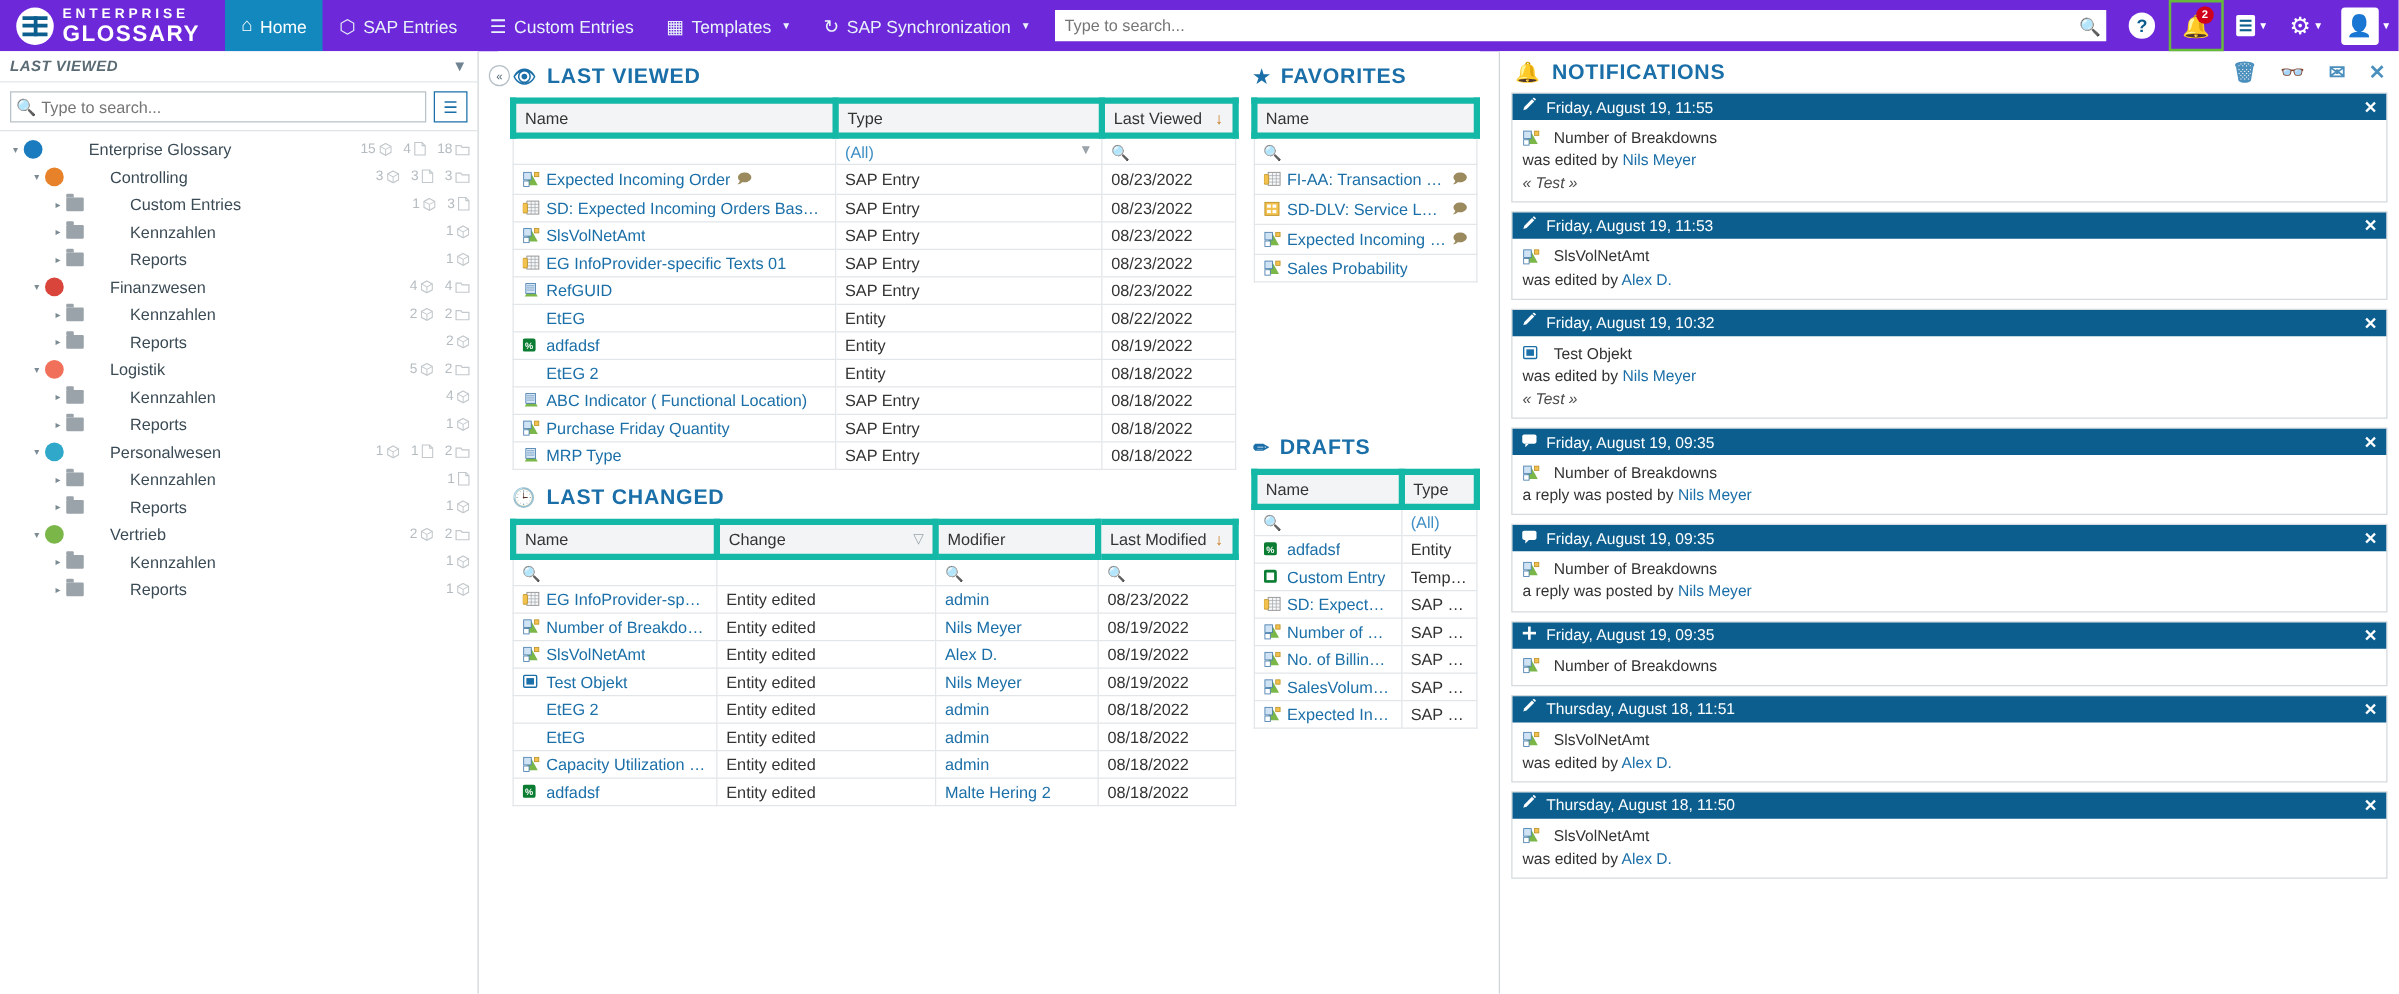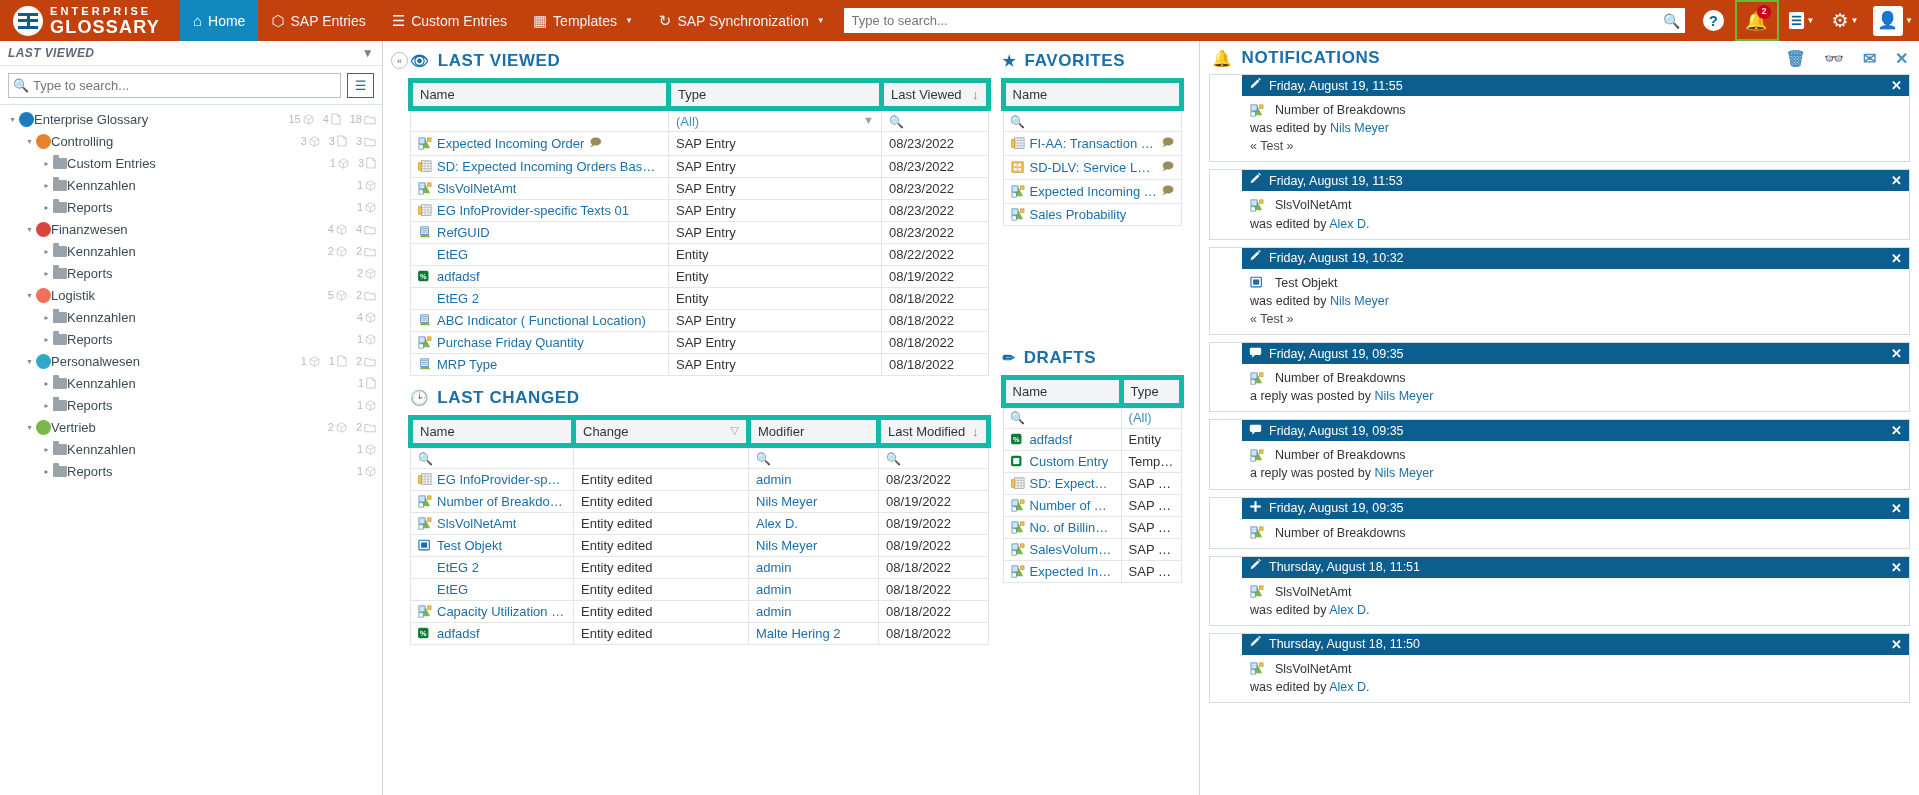--- a/index.html
+++ b/index.html
@@ -1,20 +1,20 @@
 <!DOCTYPE html>
 <html><head>
 <meta charset="utf-8">
 <style>
   * { box-sizing: border-box; margin:0; padding:0; }
   html,body { width:1919px; height:795px; overflow:hidden;
     font-family:"Liberation Sans", sans-serif; font-size:13px; color:#333; background:#fff; }
 
   
-  #topnav { height:41px; background:#c2410c; display:flex; align-items:stretch; color:#fff; }
+  #topnav { height:41px; background:#6d28d9; display:flex; align-items:stretch; color:#fff; }
   #logo { width:180px; display:flex; align-items:center; gap:7px; padding-left:13px; }
   #logo .mark { width:30px; height:30px; border-radius:50%; background:#fff; position:relative; flex:0 0 auto;}
   #logo .mark:before{content:"";position:absolute;left:5px;top:7px;width:20px;height:16px;
      background:
         linear-gradient(#0b5e8e,#0b5e8e) 0 0/100% 3px no-repeat,
         linear-gradient(#0b5e8e,#0b5e8e) 0 6.5px/100% 3px no-repeat,
         linear-gradient(#0b5e8e,#0b5e8e) 0 13px/100% 3px no-repeat,
         linear-gradient(#0b5e8e,#0b5e8e) 8.5px 0/3px 100% no-repeat;}
   #logo .words { line-height:1.0; }
   #logo .w1 { font-size:11px; letter-spacing:3.1px; font-weight:700;}
@@ -51,21 +51,21 @@
   #sbsearch { height:38px; display:flex; align-items:center; gap:6px; padding:6px 8px; }
   #sbsearch .inp { flex:1; height:25px; border:1px solid #b9c2c8; display:flex; align-items:center; }
   #sbsearch .inp span.mag{ width:24px; text-align:center; color:#7c8a93; font-size:13px;}
   #sbsearch .inp input{ flex:1; border:none; outline:none; font-size:13px; color:#333;
      font-family:"Liberation Sans",sans-serif;}
   #sbsearch .btn { width:27px; height:25px; border:1px solid #1b6fa8; display:flex;
      align-items:center; justify-content:center; color:#1b6fa8; font-size:13px; cursor:pointer;}
   #tree { flex:1; border-top:1px solid #dfe4e7; overflow:hidden; padding-top:3px;}
   .trow { height:22px; display:flex; align-items:center; padding-right:6px; font-size:13px; cursor:pointer;}
   .tarrow { width:13px; text-align:center; color:#7b8a93; font-size:8px;}
-  .tlabel { color:#3b4b55; }
+  .tlabel { color:#3b4b55;margin-left:37px; }
   .tspacer { flex:1; }
   .cnt { color:#b5bcc1; font-size:11px; display:inline-flex; align-items:center; gap:2px; margin-left:9px;}
   .ic-circ { width:15px; height:15px; border-radius:50%; display:inline-block; flex:0 0 auto;
      position:relative; }
   .ic-folder{ width:14px; height:11px; background:#9aa3a9; border-radius:1px; position:relative; flex:0 0 auto;}
   .ic-folder:before{content:"";position:absolute;left:0;top:-3px;width:6px;height:3px;background:#9aa3a9;border-radius:1px 1px 0 0;}
 
   
   #main { flex:1; display:flex; background:#fff; min-width:0;}
   #col1 { width:607px; padding:8px 0 0 10px; }
@@ -92,28 +92,28 @@
   .cellflex{ display:flex; align-items:center; gap:0; overflow:hidden;}
   .cellflex .nm{ overflow:hidden; text-overflow:ellipsis; white-space:nowrap;}
   .cmt{ color:#9b8a5e; margin-left:5px; font-size:11px;}
 
   
   #notif { width:720px; border-left:1px solid #cfd6da; background:#fff; padding:0; }
   #ntitle { display:flex; align-items:center; gap:9px; padding:7px 10px 6px 12px; color:#1b6fa8;
      font-size:17px; font-weight:800; letter-spacing:.6px;}
   #ntitle .sp{flex:1}
   #ntitle .ni{ color:#4b8fbd; font-size:16px; margin-left:9px; cursor:pointer;}
-  .ncard { margin:0 9px 7px 9px; border:1px solid #d4dade;padding-left:32px; }
+  .ncard { margin:0 9px 7px 9px; border:1px solid #d4dade; }
   .nhead { background:#0b5e8e; color:#fff; height:21px; display:flex; align-items:center;
      gap:7px; padding:0 7px; font-size:12.5px; }
   .nhead .sp{flex:1}
   .nhead .x{ cursor:pointer; font-weight:700; font-size:13px;}
   .nbody { padding:5px 8px 6px 8px; font-size:12.5px; line-height:1.45; }
   .nbody .l1{ display:flex; align-items:center; gap:6px;}
-  .nquote { color:#4a4a4a; }
+  .nquote { font-style:italic; color:#4a4a4a; }
 </style>
 </head>
 <body>
 
 <div id="topnav">
   <div id="logo">
     <div class="mark"></div>
     <div class="words">
       <div class="w1">ENTERPRISE</div>
       <div class="w2">GLOSSARY</div>

